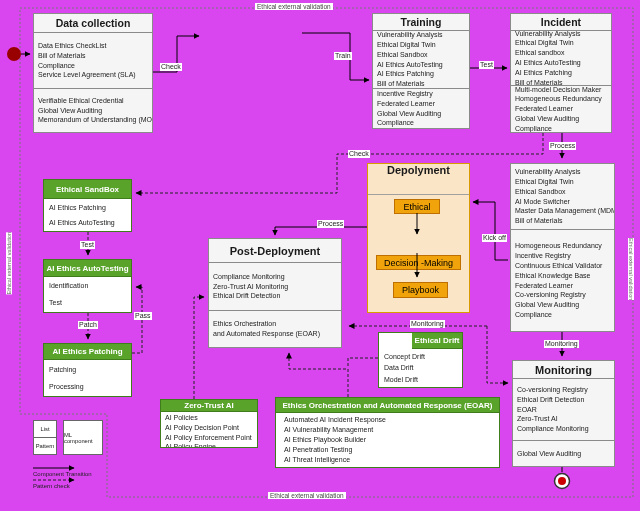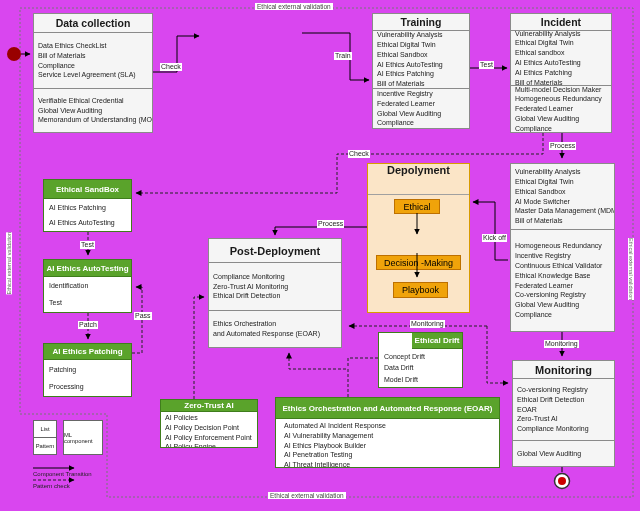--- a/index.html
+++ b/index.html
@@ -234,21 +234,21 @@
     <div class="hd" style="height:12px;">Zero-Trust AI</div>
     <div class="bd" style="justify-content:space-evenly;padding:1px 4px;">
         <div class="li">AI Policies</div>
         <div class="li">AI Policy Decision Point</div>
         <div class="li">AI Policy Enforcement Point</div>
         <div class="li">AI Policy Engine</div>
       </div>
   </div>
 
   <div class="gbox" style="left:275px;top:397px;width:225px;height:71px;">
-    <div class="hd" style="height:21px;">Ethics Orchestration and Automated Response (EOAR)</div>
+    <div class="hd" style="height:15px;">Ethics Orchestration and Automated Response (EOAR)</div>
     <div class="bd" style="justify-content:space-evenly;padding:2px 8px;">
         <div class="li">Automated AI Incident Response</div>
         <div class="li">AI Vulnerability Management</div>
         <div class="li">AI Ethics Playbook Builder</div>
         <div class="li">AI Penetration Testing</div>
         <div class="li">AI Threat Intelligence</div>
       </div>
   </div>
 
   <div class="gbox" style="left:378px;top:332px;width:85px;height:56px;">

